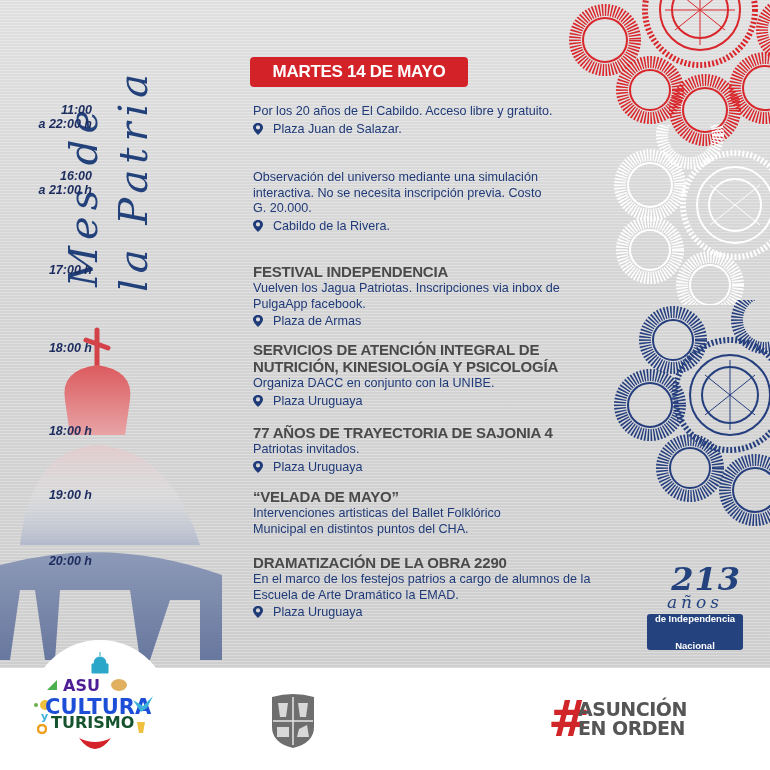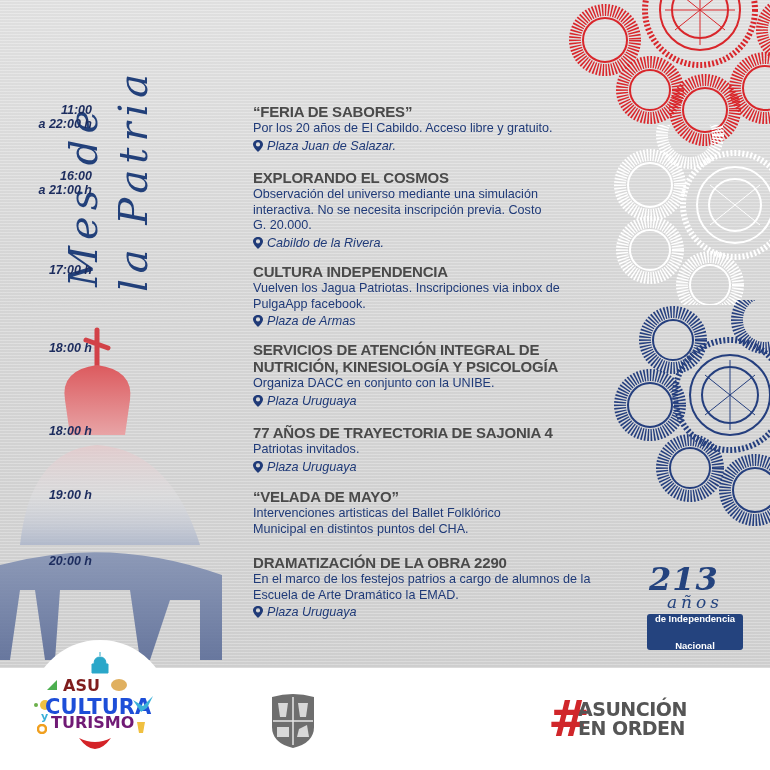--- a/index.html
+++ b/index.html
@@ -69,28 +69,28 @@
   .event .content { position: absolute; left: 253px; width: 350px; }
   .event .title {
     font-weight: bold; color: #4a4a4a; font-size: 15px; line-height: 17px;
     letter-spacing: -0.2px;
   }
   .event .desc {
     color: #1f3a78; font-size: 12.6px; line-height: 15.5px; margin-top: 1px;
   }
   .event .place {
     color: #1f3a78; font-size: 12.6px; line-height: 16px; margin-top: 1px;
-    display: flex; align-items: center; gap: 4px; font-style: italic;
+    display: flex; align-items: center; gap: 10px;
   }
   .pin { width: 10px; height: 12px; display: inline-block; flex: none; }
 
   
   .anniv { position: absolute; left: 645px; top: 562px; width: 100px; height: 90px; }
   .anniv .num {
-    position: absolute; left: 4px; top: -2px; width: 92px; text-align: left;
+    position: absolute; left: 4px; top: -2px; width: 92px; text-align: right;
     font-family: "DejaVu Serif", serif; font-style: italic; font-weight: bold;
     color: #24437e; font-size: 32px; letter-spacing: 1px;
   }
   .anniv .years {
     position: absolute; left: 0; top: 30px; width: 100px; text-align: center;
     font-family: "DejaVu Serif", serif; font-style: italic;
     color: #24437e; font-size: 17px; letter-spacing: 4px;
   }
   .anniv .box {
     position: absolute; left: 2px; top: 52px; width: 96px; height: 36px;
@@ -207,61 +207,60 @@
 
     <path d="M97 10 L97 45 M86 20 L108 28" stroke="#d24248" stroke-width="5" stroke-linecap="round" fill="none"></path>
 
     <path d="M65 80 Q60 50 97 45 Q134 50 130 80 L125 115 L70 115 Z" fill="url(#domeTop)"></path>
 
     <path d="M20 225 Q30 130 97 125 Q170 130 200 225 Z" fill="url(#domeMid)"></path>
 
     <path d="M0 245 Q110 215 222 255 L222 340 L200 340 L200 280 L170 280 L150 340 L140 340 L130 270 L60 270 L55 340 L45 340 L35 270 L20 270 L10 340 L0 340 Z" fill="url(#domeBase)" opacity="0.9"></path>
   </svg>
 
+  <div class="date-badge">MARTES 14 DE MAYO</div>
 
   <div class="event" style="top:103px;">
     <div class="time" style="top:0px;">
       <div>11:00</div>
       <div>a 22:00 h</div>
     </div>
     <div class="content">
-      <div class="title">“FERIA DE SABORES”</div>
       <div class="desc">Por los 20 años de El Cabildo. Acceso libre y gratuito.</div>
       <div class="place">
         <svg class="pin" viewBox="0 0 10 12">
             <path d="M5 0 C2 0 0 2 0 4.5 C0 7.5 5 12 5 12 C5 12 10 7.5 10 4.5 C10 2 8 0 5 0 Z M5 2.3 A2.1 2.1 0 1 1 5 6.5 A2.1 2.1 0 1 1 5 2.3 Z" fill="#1f3a78"></path>
           </svg>
         <span>Plaza Juan de Salazar.</span>
       </div>
     </div>
   </div>
 
   <div class="event" style="top:169px;">
     <div class="time">
       <div>16:00</div>
       <div>a 21:00 h</div>
     </div>
     <div class="content">
-      <div class="title">EXPLORANDO EL COSMOS</div>
       <div class="desc" style="width:305px;">Observación del universo mediante una simulación interactiva. No se necesita inscripción previa. Costo G. 20.000.</div>
       <div class="place">
         <svg class="pin" viewBox="0 0 10 12">
             <path d="M5 0 C2 0 0 2 0 4.5 C0 7.5 5 12 5 12 C5 12 10 7.5 10 4.5 C10 2 8 0 5 0 Z M5 2.3 A2.1 2.1 0 1 1 5 6.5 A2.1 2.1 0 1 1 5 2.3 Z" fill="#1f3a78"></path>
           </svg>
         <span>Cabildo de la Rivera.</span>
       </div>
     </div>
   </div>
 
   <div class="event" style="top:263px;">
     <div class="time">
       <div>17:00 h</div>
     </div>
     <div class="content">
-      <div class="title">CULTURA INDEPENDENCIA</div>
+      <div class="title">FESTIVAL INDEPENDENCIA</div>
       <div class="desc" style="width:330px;">Vuelven los Jagua Patriotas. Inscripciones via inbox de PulgaApp facebook.</div>
       <div class="place">
         <svg class="pin" viewBox="0 0 10 12">
             <path d="M5 0 C2 0 0 2 0 4.5 C0 7.5 5 12 5 12 C5 12 10 7.5 10 4.5 C10 2 8 0 5 0 Z M5 2.3 A2.1 2.1 0 1 1 5 6.5 A2.1 2.1 0 1 1 5 2.3 Z" fill="#1f3a78"></path>
           </svg>
         <span>Plaza de Armas</span>
       </div>
     </div>
   </div>
 
@@ -336,34 +335,34 @@
 <div class="footer"></div>
 
 <div class="asu-logo">
   <div class="asu-circle"></div>
   <svg style="position:absolute; left:65px; top:12px;" width="20" height="22" viewBox="0 0 20 22">
     <path d="M10 0 L10 4 M4 12 Q4 5 10 5 Q16 5 16 12 Z M2 12 L18 12 L18 21 L2 21 Z" fill="#2aa7c9" stroke="#2aa7c9" stroke-width="1"></path>
   </svg>
   <svg style="position:absolute; left:20px; top:38px;" width="14" height="14" viewBox="0 0 14 14">
       <path d="M2 12 L12 2 L12 12 Z" fill="#4caf50"></path>
     </svg>
-  <div class="asu-text" style="left:38px; top:36px; color:#7f1d1d; font-size:16px;">ASU</div>
+  <div class="asu-text" style="left:38px; top:36px; color:#4c1d95; font-size:16px;">ASU</div>
   <svg style="position:absolute; left:85px; top:36px;" width="18" height="16" viewBox="0 0 18 16">
       <ellipse cx="9" cy="9" rx="8" ry="6" fill="#e0b060"></ellipse>
     </svg>
   <svg style="position:absolute; left:8px; top:58px;" width="20" height="14" viewBox="0 0 20 14">
       <circle cx="12" cy="7" r="5" fill="#f0c040"></circle>
       <circle cx="3" cy="7" r="2" fill="#6bb04a"></circle>
     </svg>
   <div class="asu-text" style="left:20px; top:55px; color:#1d4ed8; font-size:21px;">CULTURA</div>
   <svg style="position:absolute; left:108px; top:56px;" width="22" height="18" viewBox="0 0 22 18">
       <path d="M0 4 L10 10 L20 0 L14 12 L8 16 Z" fill="#3bb0d8"></path>
     </svg>
   <div class="asu-text" style="left:16px; top:70px; color:#3bb0d8; font-size:11px;">y</div>
-  <div class="asu-text" style="left:26px; top:73px; color:#701a75; font-size:16px;">TURISMO</div>
+  <div class="asu-text" style="left:26px; top:73px; color:#14532d; font-size:16px;">TURISMO</div>
   <svg style="position:absolute; left:12px; top:84px;" width="10" height="10" viewBox="0 0 10 10">
       <circle cx="5" cy="5" r="4" fill="none" stroke="#f0a020" stroke-width="2.5"></circle>
     </svg>
   <svg style="position:absolute; left:111px; top:80px;" width="10" height="14" viewBox="0 0 10 14">
       <path d="M1 2 L9 2 L7 13 L3 13 Z" fill="#f0c040"></path>
     </svg>
   <svg style="position:absolute; left:53px; top:96px;" width="34" height="18" viewBox="0 0 34 18">
       <path d="M1 2 Q17 24 33 2 Q17 10 1 2 Z" fill="#d42328"></path>
     </svg>
 </div>

